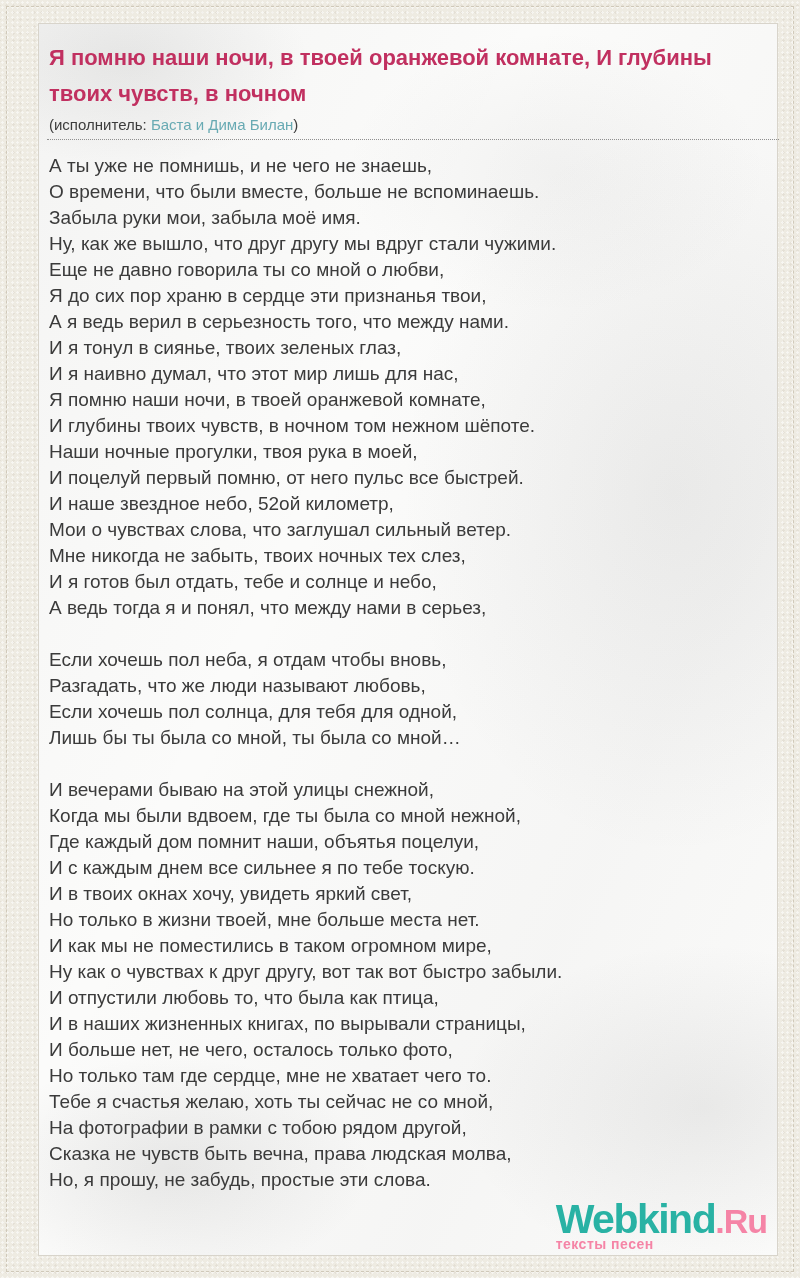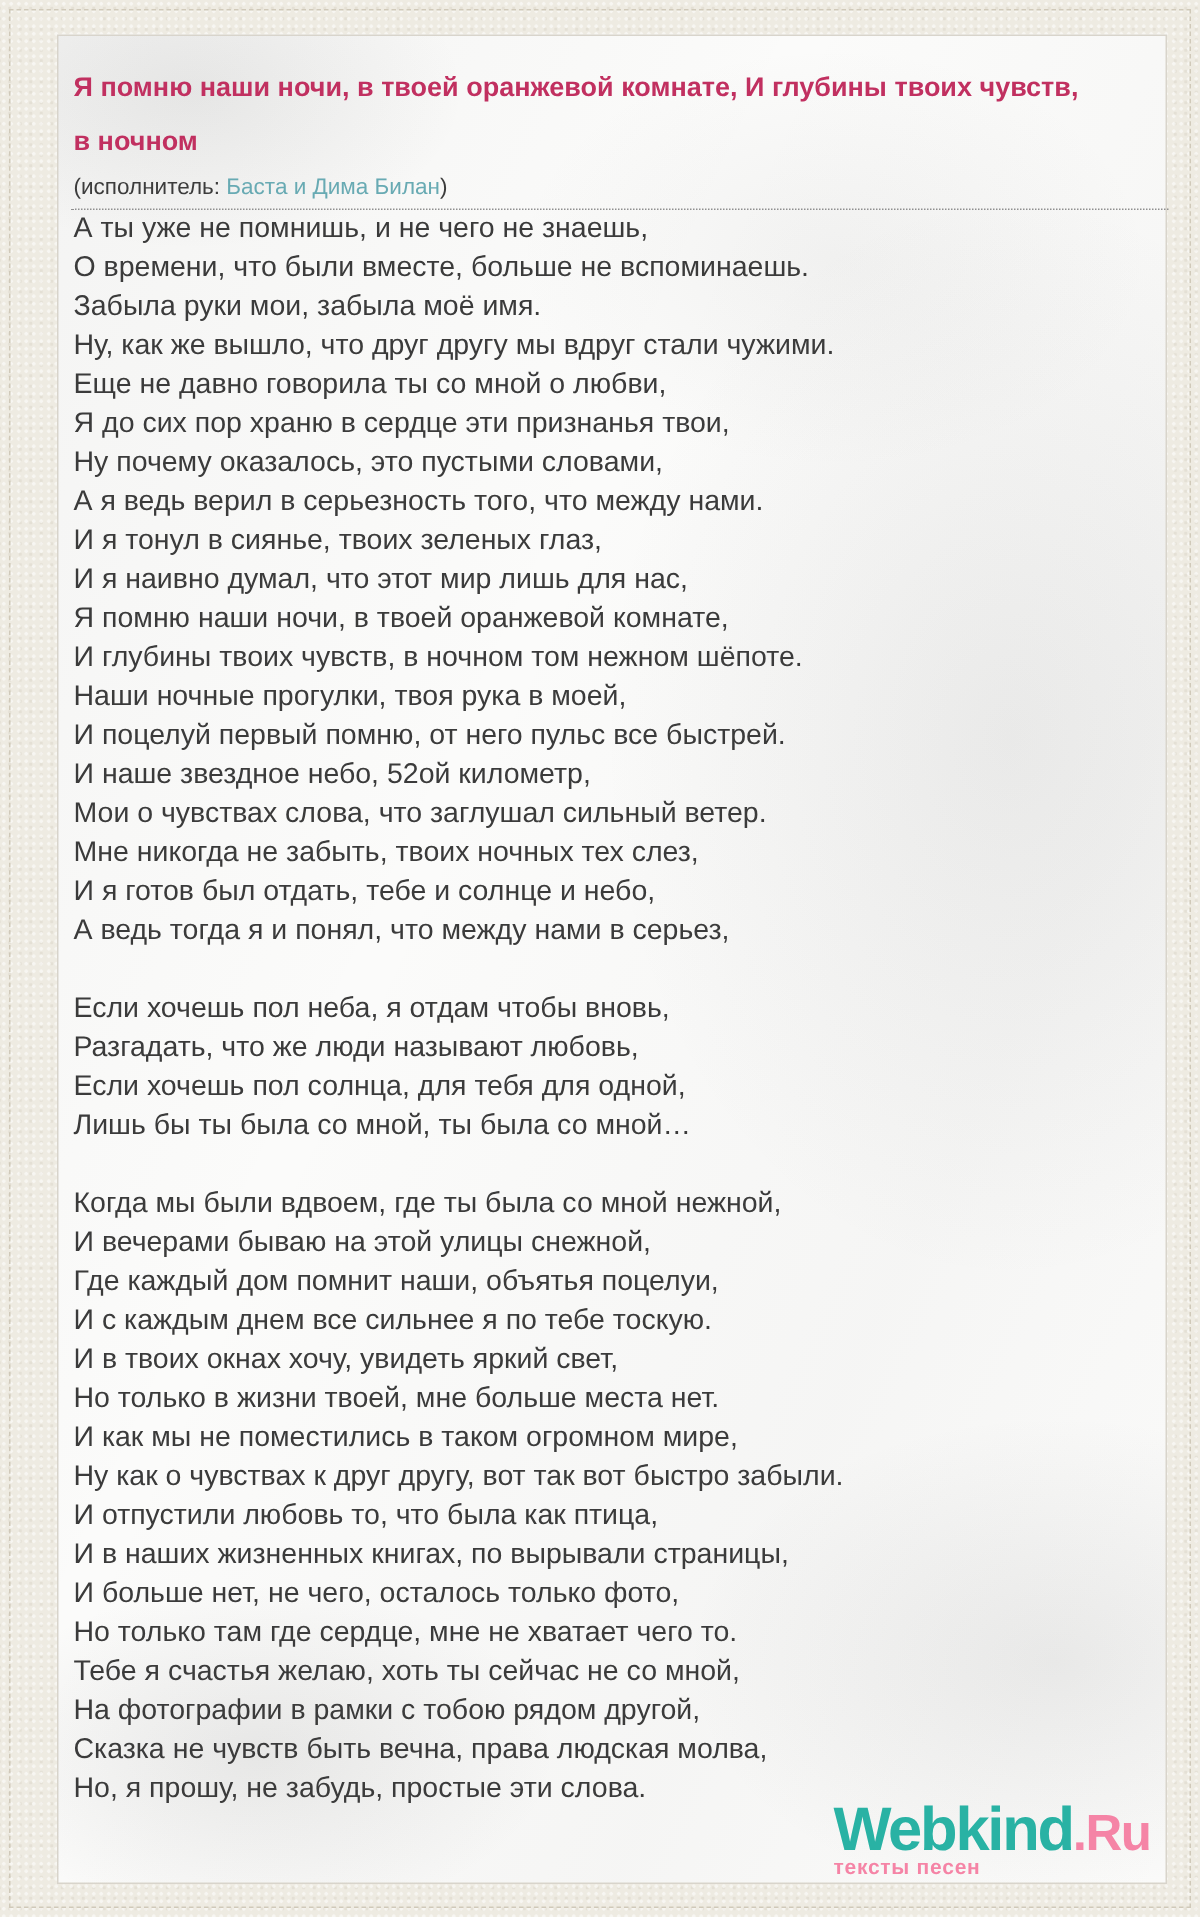--- a/index.html
+++ b/index.html
@@ -38,38 +38,39 @@
     background:
       radial-gradient(ellipse 260px 150px at 12% 3%, rgba(90,90,90,.10), transparent 70%),
       radial-gradient(ellipse 420px 560px at 86% 38%, rgba(80,80,80,.08), transparent 65%),
       radial-gradient(ellipse 300px 200px at 70% 12%, rgba(120,120,120,.07), transparent 70%),
       radial-gradient(ellipse 360px 240px at 90% 88%, rgba(90,90,90,.10), transparent 68%),
       radial-gradient(ellipse 300px 170px at 18% 93%, rgba(100,100,100,.12), transparent 66%),
       linear-gradient(115deg, rgba(130,130,130,.06) 0%, rgba(255,255,255,0) 38%, rgba(140,140,140,.05) 72%, rgba(255,255,255,0) 100%);
   }
   .content{position:relative; z-index:1;}
   .page-title{
-    font-size:18px; line-height:36px; font-weight:bold;
+    font-size:22px; line-height:36px; font-weight:bold;
     color:var(--title-color);
     max-width:680px;
   }
   .performer-line{
     font-size:15px; line-height:19px; margin-top:3px;
     color:#3c3c3c;
   }
   .performer-link{
     color:var(--performer-link);
     text-decoration:none; cursor:pointer;
   }
   .dotted-separator{
     border-top:1px dotted #8f8f8f;
     margin-top:5px;
     width:732px; margin-left:-2px;
   }
   .lyrics{
+    margin-top:13px;
     font-size:19px; line-height:26px;
     color:var(--body-text);
   }
   .stanza{margin-bottom:26px;}
   .logo{
     position:absolute; right:10px; bottom:4px;
     text-align:left; z-index:2; cursor:pointer;
     line-height:1;
   }
   .logo-main{
@@ -102,43 +103,42 @@
     <div class="dotted-separator"></div>
 
     <div class="lyrics">
         <div class="stanza">
           <div class="lyrics-line">А ты уже не помнишь, и не чего не знаешь,</div>
           <div class="lyrics-line">О времени, что были вместе, больше не вспоминаешь.</div>
           <div class="lyrics-line">Забыла руки мои, забыла моё имя.</div>
           <div class="lyrics-line">Ну, как же вышло, что друг другу мы вдруг стали чужими.</div>
           <div class="lyrics-line">Еще не давно говорила ты со мной о любви,</div>
           <div class="lyrics-line">Я до сих пор храню в сердце эти признанья твои,</div>
-          <div class="lyrics-line">Ну почему оказалось, это пустыми словами,</div>
           <div class="lyrics-line">А я ведь верил в серьезность того, что между нами.</div>
           <div class="lyrics-line">И я тонул в сиянье, твоих зеленых глаз,</div>
           <div class="lyrics-line">И я наивно думал, что этот мир лишь для нас,</div>
           <div class="lyrics-line">Я помню наши ночи, в твоей оранжевой комнате,</div>
           <div class="lyrics-line">И глубины твоих чувств, в ночном том нежном шёпоте.</div>
           <div class="lyrics-line">Наши ночные прогулки, твоя рука в моей,</div>
           <div class="lyrics-line">И поцелуй первый помню, от него пульс все быстрей.</div>
           <div class="lyrics-line">И наше звездное небо, 52ой километр,</div>
           <div class="lyrics-line">Мои о чувствах слова, что заглушал сильный ветер.</div>
           <div class="lyrics-line">Мне никогда не забыть, твоих ночных тех слез,</div>
           <div class="lyrics-line">И я готов был отдать, тебе и солнце и небо,</div>
           <div class="lyrics-line">А ведь тогда я и понял, что между нами в серьез,</div>
         </div>
         <div class="stanza">
           <div class="lyrics-line">Если хочешь пол неба, я отдам чтобы вновь,</div>
           <div class="lyrics-line">Разгадать, что же люди называют любовь,</div>
           <div class="lyrics-line">Если хочешь пол солнца, для тебя для одной,</div>
           <div class="lyrics-line">Лишь бы ты была со мной, ты была со мной…</div>
         </div>
         <div class="stanza">
+          <div class="lyrics-line">И вечерами бываю на этой улицы снежной,</div>
           <div class="lyrics-line">Когда мы были вдвоем, где ты была со мной нежной,</div>
-          <div class="lyrics-line">И вечерами бываю на этой улицы снежной,</div>
           <div class="lyrics-line">Где каждый дом помнит наши, объятья поцелуи,</div>
           <div class="lyrics-line">И с каждым днем все сильнее я по тебе тоскую.</div>
           <div class="lyrics-line">И в твоих окнах хочу, увидеть яркий свет,</div>
           <div class="lyrics-line">Но только в жизни твоей, мне больше места нет.</div>
           <div class="lyrics-line">И как мы не поместились в таком огромном мире,</div>
           <div class="lyrics-line">Ну как о чувствах к друг другу, вот так вот быстро забыли.</div>
           <div class="lyrics-line">И отпустили любовь то, что была как птица,</div>
           <div class="lyrics-line">И в наших жизненных книгах, по вырывали страницы,</div>
           <div class="lyrics-line">И больше нет, не чего, осталось только фото,</div>
           <div class="lyrics-line">Но только там где сердце, мне не хватает чего то.</div>

